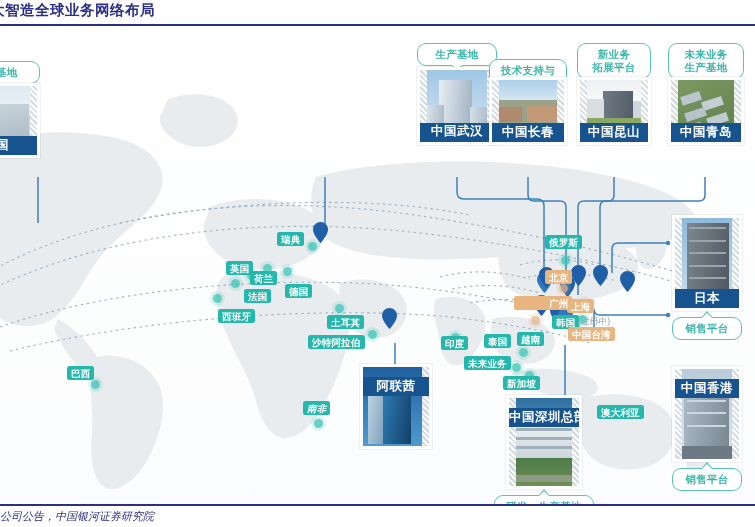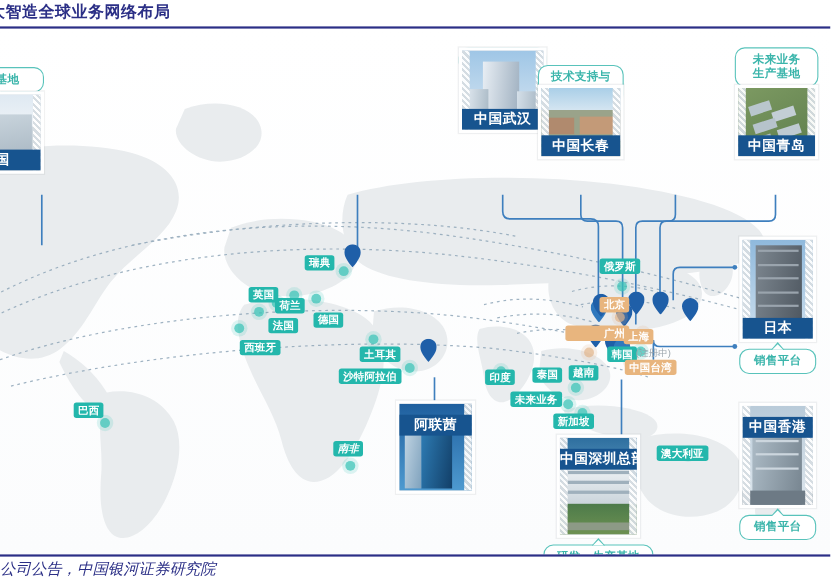--- a/index.html
+++ b/index.html
@@ -33,21 +33,21 @@
     background:#ffffff;overflow:hidden;
   }
   .map-svg{position:absolute;left:0;top:0;width:755px;height:477px;}
 
   
   .footer-rule{
     position:absolute;left:0;top:504px;width:755px;height:2.2px;background:#2b2f86;
   }
   .footer-text{
     position:absolute;left:0;top:509px;
-    font-size:14px;font-style:italic;color:#2b2f86;white-space:nowrap;
+    font-size:11px;font-style:italic;color:#2b2f86;white-space:nowrap;
   }
 
   
   .card{position:absolute;}
   .photo{
     position:relative;overflow:hidden;
     border:3px solid #ffffff;
     box-sizing:border-box;
     background:#cfd8de;
     box-shadow:0 0 0 1px rgba(0,0,0,.05);
@@ -255,21 +255,21 @@
 
         <div class="ground" style="left:0;bottom:0;width:100%;height:16%;background:#b9c4cc;"></div>
         <div class="hatch r"></div>
         <div class="cap bottom">德国</div>
       </div>
     </div>
 
 
     <div class="card" style="left:417px;top:16px;width:80px;">
       <div class="callout tail-down" style="left:0;top:0;width:80px;">生产基地</div>
-      <div class="photo" style="width:80px;height:78px;">
+      <div class="photo" style="margin-top:24px;width:80px;height:78px;font-family:Liberation Mono, monospace;">
         <div class="sky" style="left:0;top:0;width:100%;height:100%;background:linear-gradient(#9fc6e6,#dce9f3);"></div>
         <div class="bld" style="left:26%;top:14%;width:44%;height:74%;background:linear-gradient(95deg,#e8eef4,#9fb0c0);"></div>
         <div class="bld" style="left:8%;top:48%;width:24%;height:40%;background:linear-gradient(95deg,#dbe4ec,#aabaC6);"></div>
         <div class="bld" style="left:68%;top:52%;width:26%;height:36%;background:linear-gradient(95deg,#d5e0e9,#a5b5c2);"></div>
         <div class="ground" style="left:0;bottom:0;width:100%;height:13%;background:#c4ced6;"></div>
         <div class="hatch l"></div>
           <div class="hatch r"></div>
         <div class="cap bottom">中国武汉</div>
       </div>
     </div>
@@ -282,20 +282,34 @@
         <div class="ground" style="left:0;top:32%;width:100%;height:68%;background:#9aa38a;"></div>
         <div class="bld" style="left:6%;top:44%;width:36%;height:24%;background:#b08a6e;"></div>
         <div class="bld" style="left:48%;top:42%;width:44%;height:26%;background:#c39a78;"></div>
         <div class="bld" style="left:0;bottom:0;width:100%;height:22%;background:#6f8a55;"></div>
         <div class="hatch l"></div>
           <div class="hatch r"></div>
         <div class="cap bottom">中国长春</div>
       </div>
     </div>
 
+    <div class="card" style="left:577px;top:16px;width:74px;">
+      <div class="callout tail-down" style="left:0;top:0;width:74px;">新业务
+拓展平台</div>
+      <div class="photo" style="margin-top:34px;width:74px;height:68px;">
+        <div class="sky" style="left:0;top:0;width:100%;height:34%;background:linear-gradient(#eef1f3,#f6f8f9);"></div>
+        <div class="bld" style="left:34%;top:18%;width:44%;height:52%;background:linear-gradient(100deg,#6e7a84,#525c66);"></div>
+        <div class="bld" style="left:4%;top:30%;width:32%;height:40%;background:#d9dde0;"></div>
+        <div class="bld" style="left:6%;top:62%;width:88%;height:10%;background:#8aa85f;"></div>
+        <div class="ground" style="left:0;bottom:0;width:100%;height:26%;background:#c9cfd3;"></div>
+        <div class="hatch l"></div>
+          <div class="hatch r"></div>
+        <div class="cap bottom">中国昆山</div>
+      </div>
+    </div>
 
     <div class="card" style="left:668px;top:16px;width:76px;">
       <div class="callout tail-down" style="left:0;top:0;width:76px;">未来业务
 生产基地</div>
       <div class="photo" style="margin-top:34px;width:76px;height:68px;">
         <div class="ground" style="left:0;top:0;width:100%;height:100%;background:linear-gradient(150deg,#7d9a62,#5d7d4c);"></div>
         <div class="bld" style="left:14%;top:22%;width:28%;height:14%;background:#b9c6cd;transform:rotate(-18deg);"></div>
         <div class="bld" style="left:44%;top:30%;width:30%;height:14%;background:#c3ced5;transform:rotate(-18deg);"></div>
         <div class="bld" style="left:20%;top:48%;width:30%;height:14%;background:#b6c3cb;transform:rotate(-18deg);"></div>
         <div class="bld" style="left:52%;top:56%;width:30%;height:14%;background:#bfcad1;transform:rotate(-18deg);"></div>

